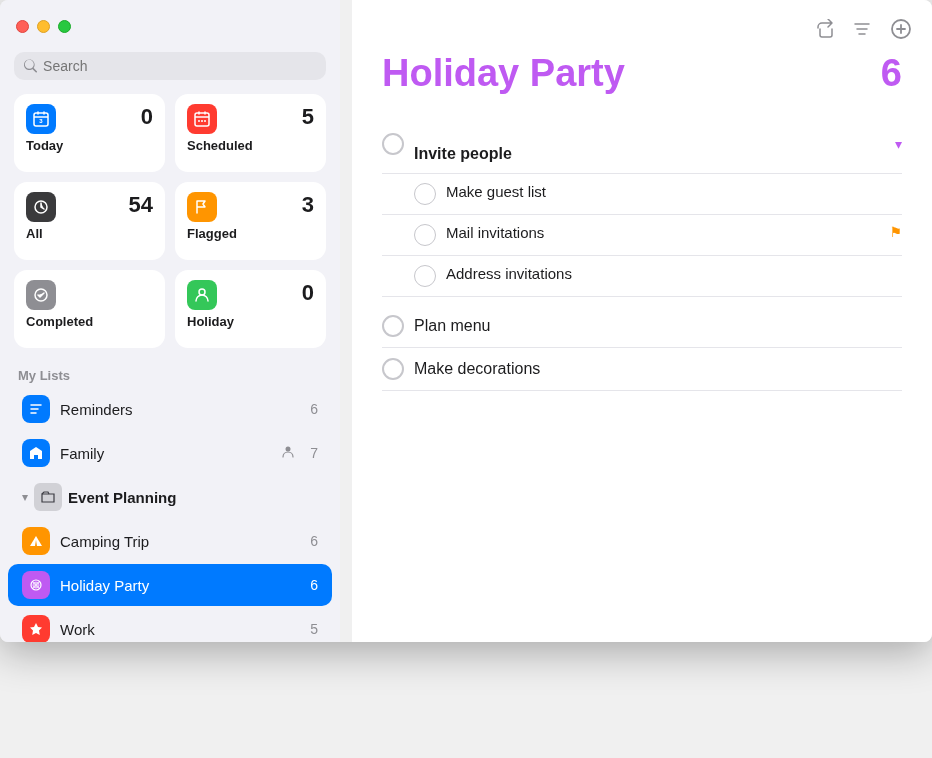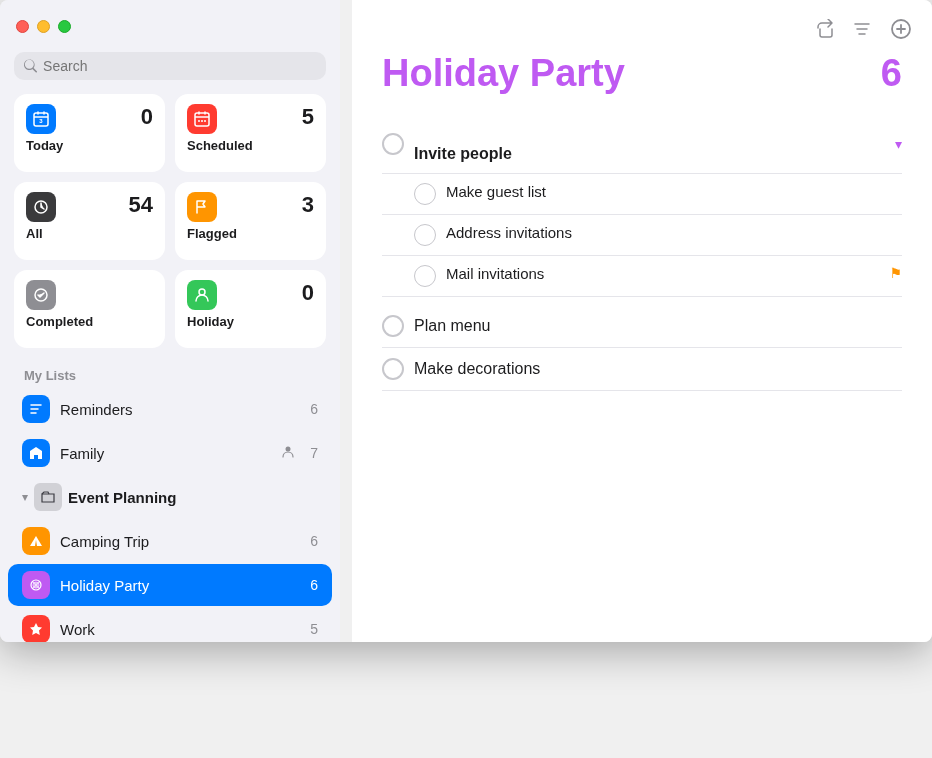--- a/index.html
+++ b/index.html
@@ -123,21 +123,21 @@
     .icon-dark { background: #3a3a3c; }
     .icon-orange { background: #ff9500; }
     .icon-gray { background: #8e8e93; }
     .icon-green { background: #34c759; }
 
     
     .section-title {
       font-size: 13px;
       font-weight: 700;
       color: #8e8e93;
-      padding: 6px 24px 4px;
+      padding: 6px 18px 4px;
       text-transform: none;
       letter-spacing: 0;
     }
 
     .list-item {
       display: flex;
       align-items: center;
       padding: 7px 14px;
       cursor: pointer;
       border-radius: 10px;
@@ -581,27 +581,27 @@
           <span class="group-collapse-icon">▾</span>
         </div>
 
         <div class="sub-task">
           <div style="width:22px;height:22px;border-radius:50%;border:1.5px solid #c7c7cc;flex-shrink:0;"></div>
           <span class="sub-task-name">Make guest list</span>
         </div>
 
         <div class="sub-task">
           <div style="width:22px;height:22px;border-radius:50%;border:1.5px solid #c7c7cc;flex-shrink:0;"></div>
-          <span class="sub-task-name">Address invitations</span>
+          <span class="sub-task-name">Mail invitations</span>
+          <span class="flag-icon">⚑</span>
         </div>
 
         <div class="sub-task">
           <div style="width:22px;height:22px;border-radius:50%;border:1.5px solid #c7c7cc;flex-shrink:0;"></div>
-          <span class="sub-task-name">Mail invitations</span>
-          <span class="flag-icon">⚑</span>
+          <span class="sub-task-name">Address invitations</span>
         </div>
       </div>
 
       <div class="task-row">
         <div class="task-checkbox"></div>
         <span class="task-row-name">Plan menu</span>
       </div>
 
       <div class="task-row">
         <div class="task-checkbox"></div>

